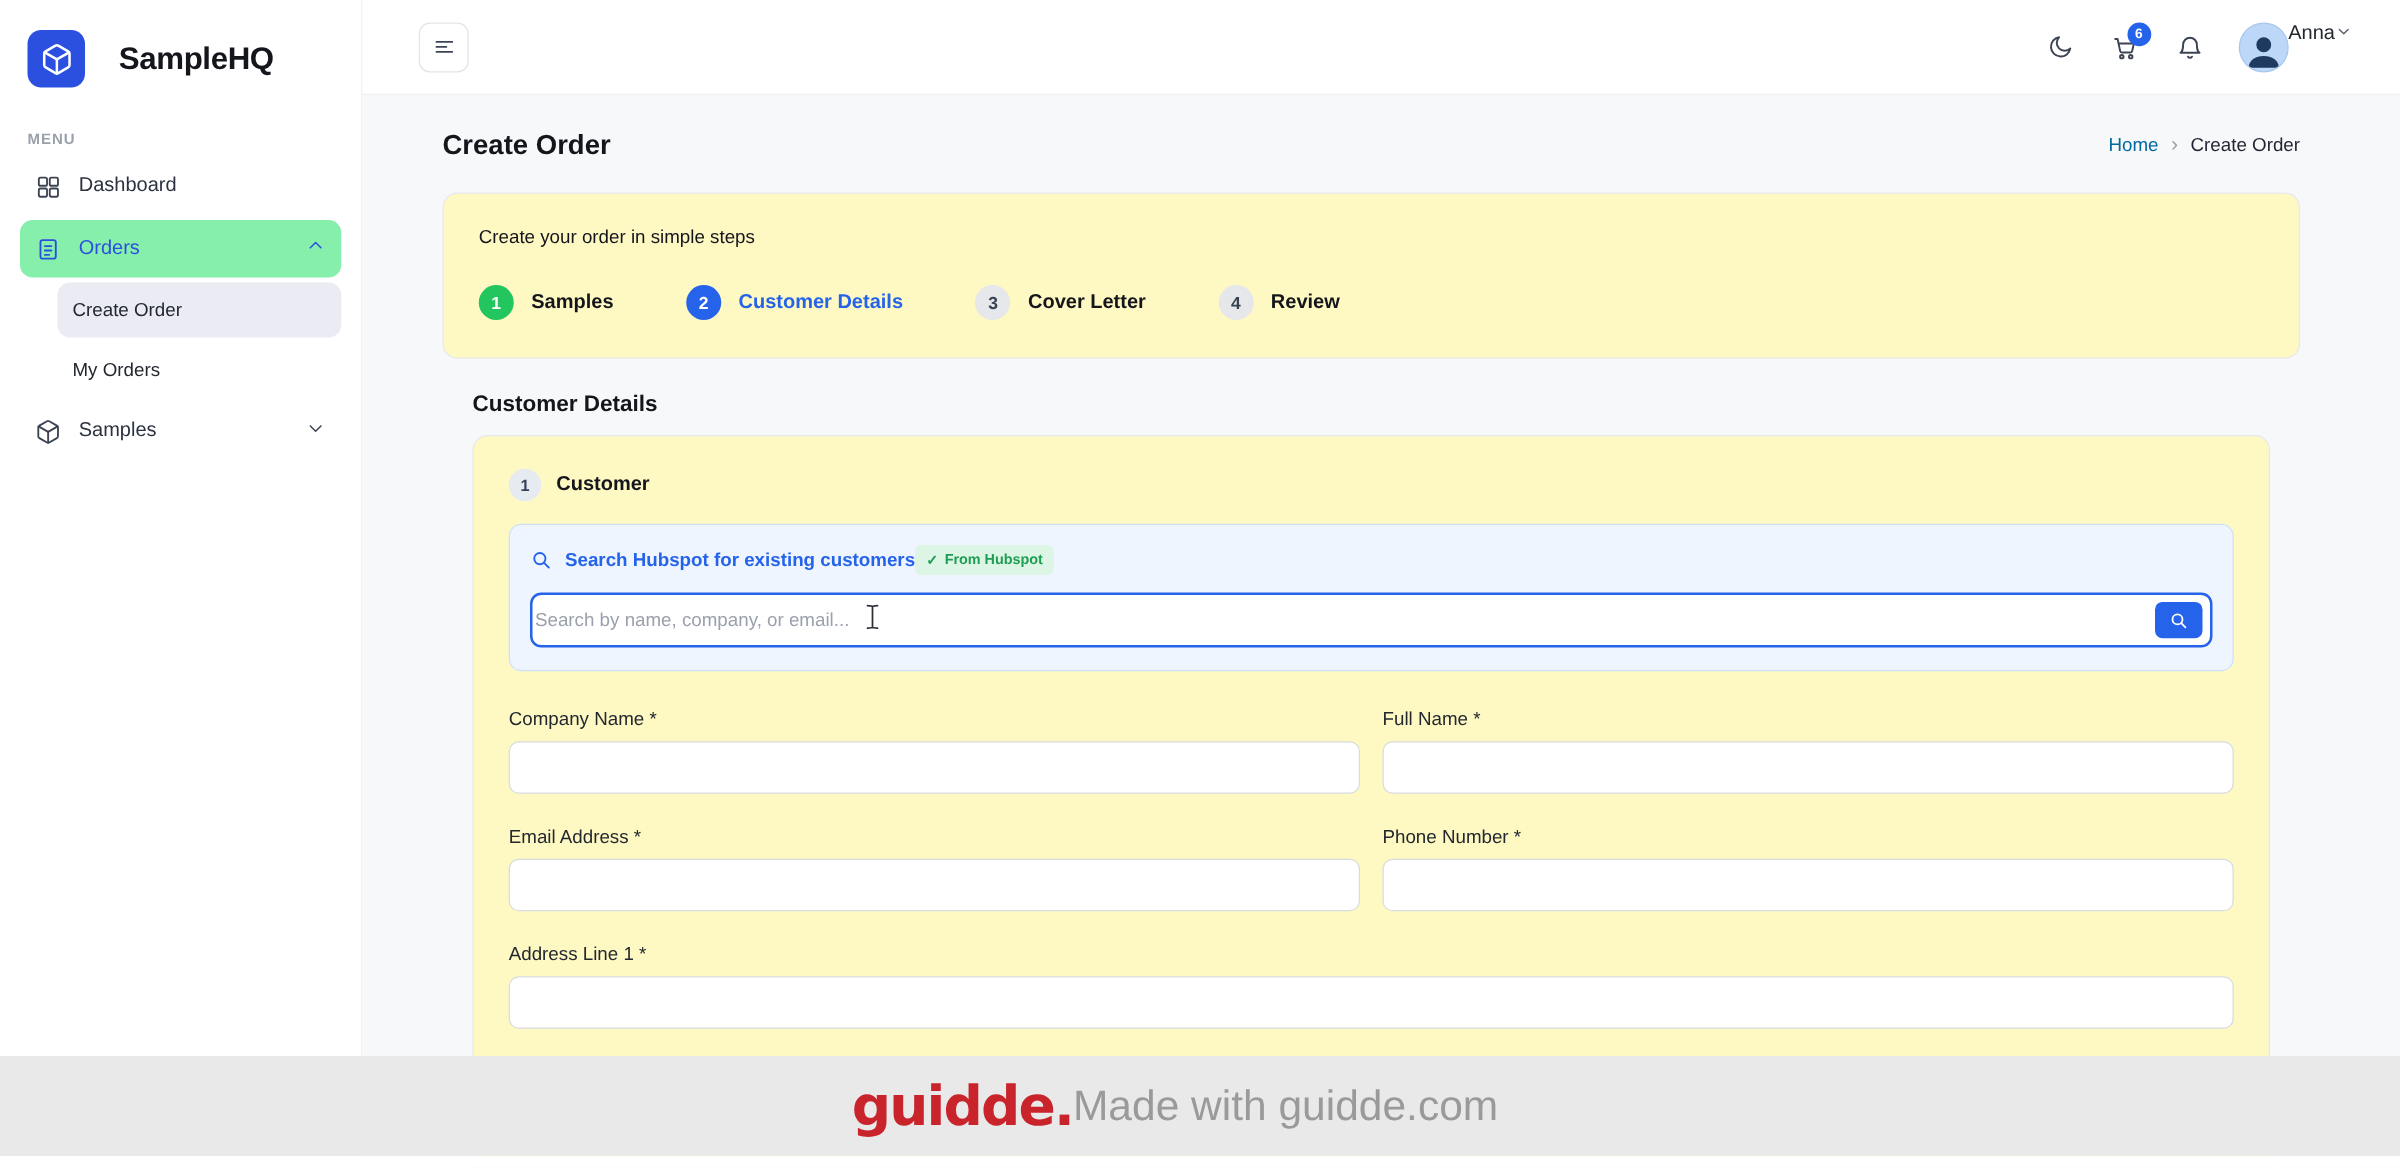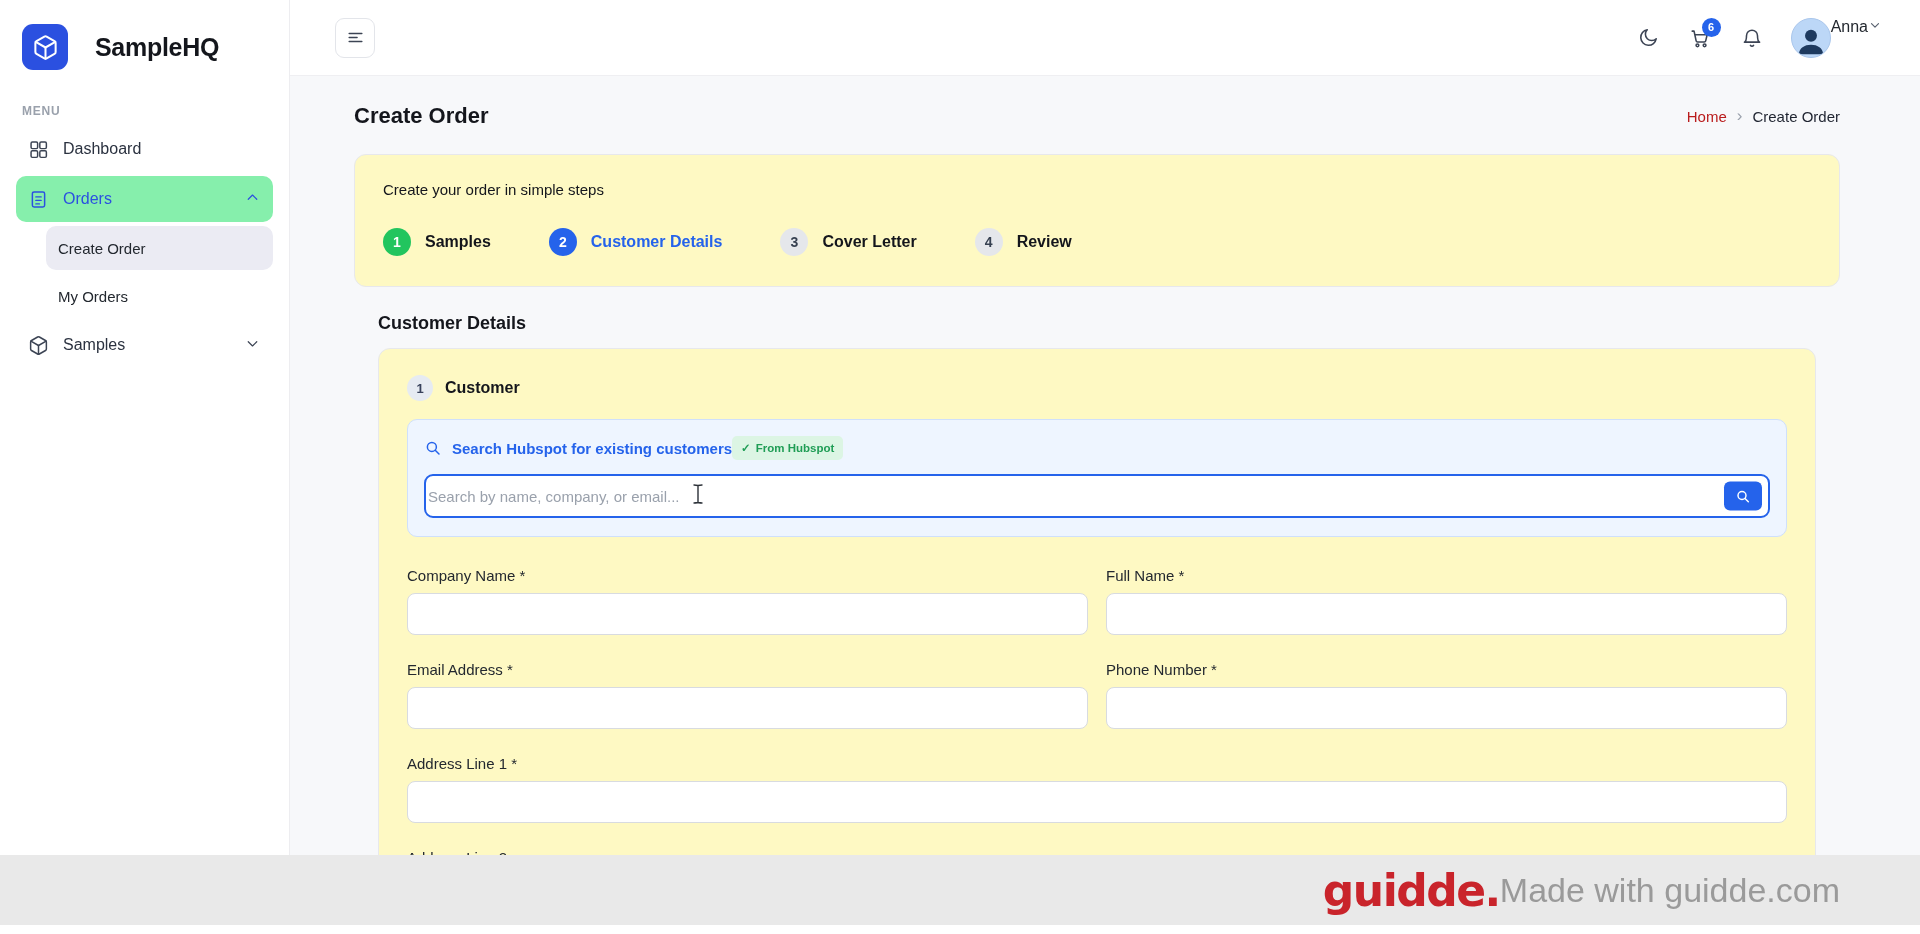--- a/index.html
+++ b/index.html
@@ -37,21 +37,21 @@
   .avatar { width: 40px; height: 40px; border-radius: 50%; background: #bcd7f7; overflow: hidden; display: flex; align-items: flex-end; justify-content: center; border: 1px solid #a9c6ec; }
   .avatar svg { width: 34px; height: 34px; }
   .user-name { font-size: 16px; color: #23282f; }
   .user-chip .chev svg { width: 14px; height: 14px; stroke: #5a6270; fill: none; stroke-width: 2; stroke-linecap: round; stroke-linejoin: round; }
 
   
   .content { flex: 1; padding: 18px 80px 0 64px; overflow: hidden; }
   .page-header { display: flex; align-items: center; justify-content: space-between; height: 44px; }
   .page-title { font-size: 22px; font-weight: 700; color: #14161c; }
   .breadcrumb { display: flex; align-items: center; gap: 10px; font-size: 15px; }
-  .crumb-home { color: #b91c1c; cursor: pointer; }
+  .crumb-home { color: #0369a1; cursor: pointer; }
   .crumb-sep { color: #9aa1ac; font-size: 17px; }
   .crumb-current { color: #1f2430; }
 
   .card { background: #fef9c3; border: 1px solid #e7e8ec; border-radius: 12px; }
   .stepper-card { margin-top: 16px; padding: 26px 28px 30px 28px; }
   .stepper-intro { font-size: 15px; color: #14161c; }
   .steps { display: flex; align-items: center; gap: 58px; margin-top: 30px; }
   .step { display: flex; align-items: center; gap: 14px; cursor: pointer; }
   .step-circle { width: 28px; height: 28px; border-radius: 50%; display: flex; align-items: center; justify-content: center; font-size: 14px; font-weight: 600; background: #e5e7eb; color: #374151; }
   .step.complete .step-circle { background: #22c55e; color: #fff; }
@@ -79,21 +79,21 @@
   .search-btn svg { width: 16px; height: 16px; stroke: #ffffff; fill: none; stroke-width: 2.2; stroke-linecap: round; }
   .text-cursor { position: absolute; left: 268px; top: 50%; transform: translateY(-50%); pointer-events: none; }
   .text-cursor svg { width: 12px; height: 22px; stroke: #2c3138; fill: none; stroke-width: 1.4; stroke-linecap: round; }
 
   .form-grid { display: grid; grid-template-columns: 1fr 1fr; column-gap: 18px; row-gap: 26px; margin-top: 30px; }
   .field label { display: block; margin-bottom: 9px; font-size: 15px; color: #23282f; }
   .field input { width: 100%; height: 42px; border: 1px solid #d8dbe0; border-radius: 8px; background: #fff; font-size: 15px; font-family: "Liberation Sans", sans-serif; padding: 0 12px; outline: none; }
   .field.full { grid-column: 1 / -1; }
 
   
-  .guidde-bar { position: fixed; left: 0; right: 0; bottom: 9px; height: 70px; background: #e9e9e9; display: flex; align-items: center; justify-content: flex-end; padding: 0 80px 0 40px; z-index: 60; }
+  .guidde-bar { position: fixed; left: 0; right: 0; bottom: 9px; height: 80px; background: #e9e9e9; display: flex; align-items: center; justify-content: center; padding: 0 80px 0 40px; z-index: 60; }
   .guidde-brand { font-family: "DejaVu Sans", sans-serif; font-size: 44px; font-weight: 800; color: #c9242b; letter-spacing: -1.5px; }
   .guidde-made { font-size: 34px; color: #9a9a9a; font-weight: 400; }
   .bottom-strip { position: fixed; left: 0; right: 0; bottom: 0; height: 9px; background: #ffffff; z-index: 60; }
 </style>
 </head>
 <body>
 
 <div class="app">
 
   <aside class="sidebar">

